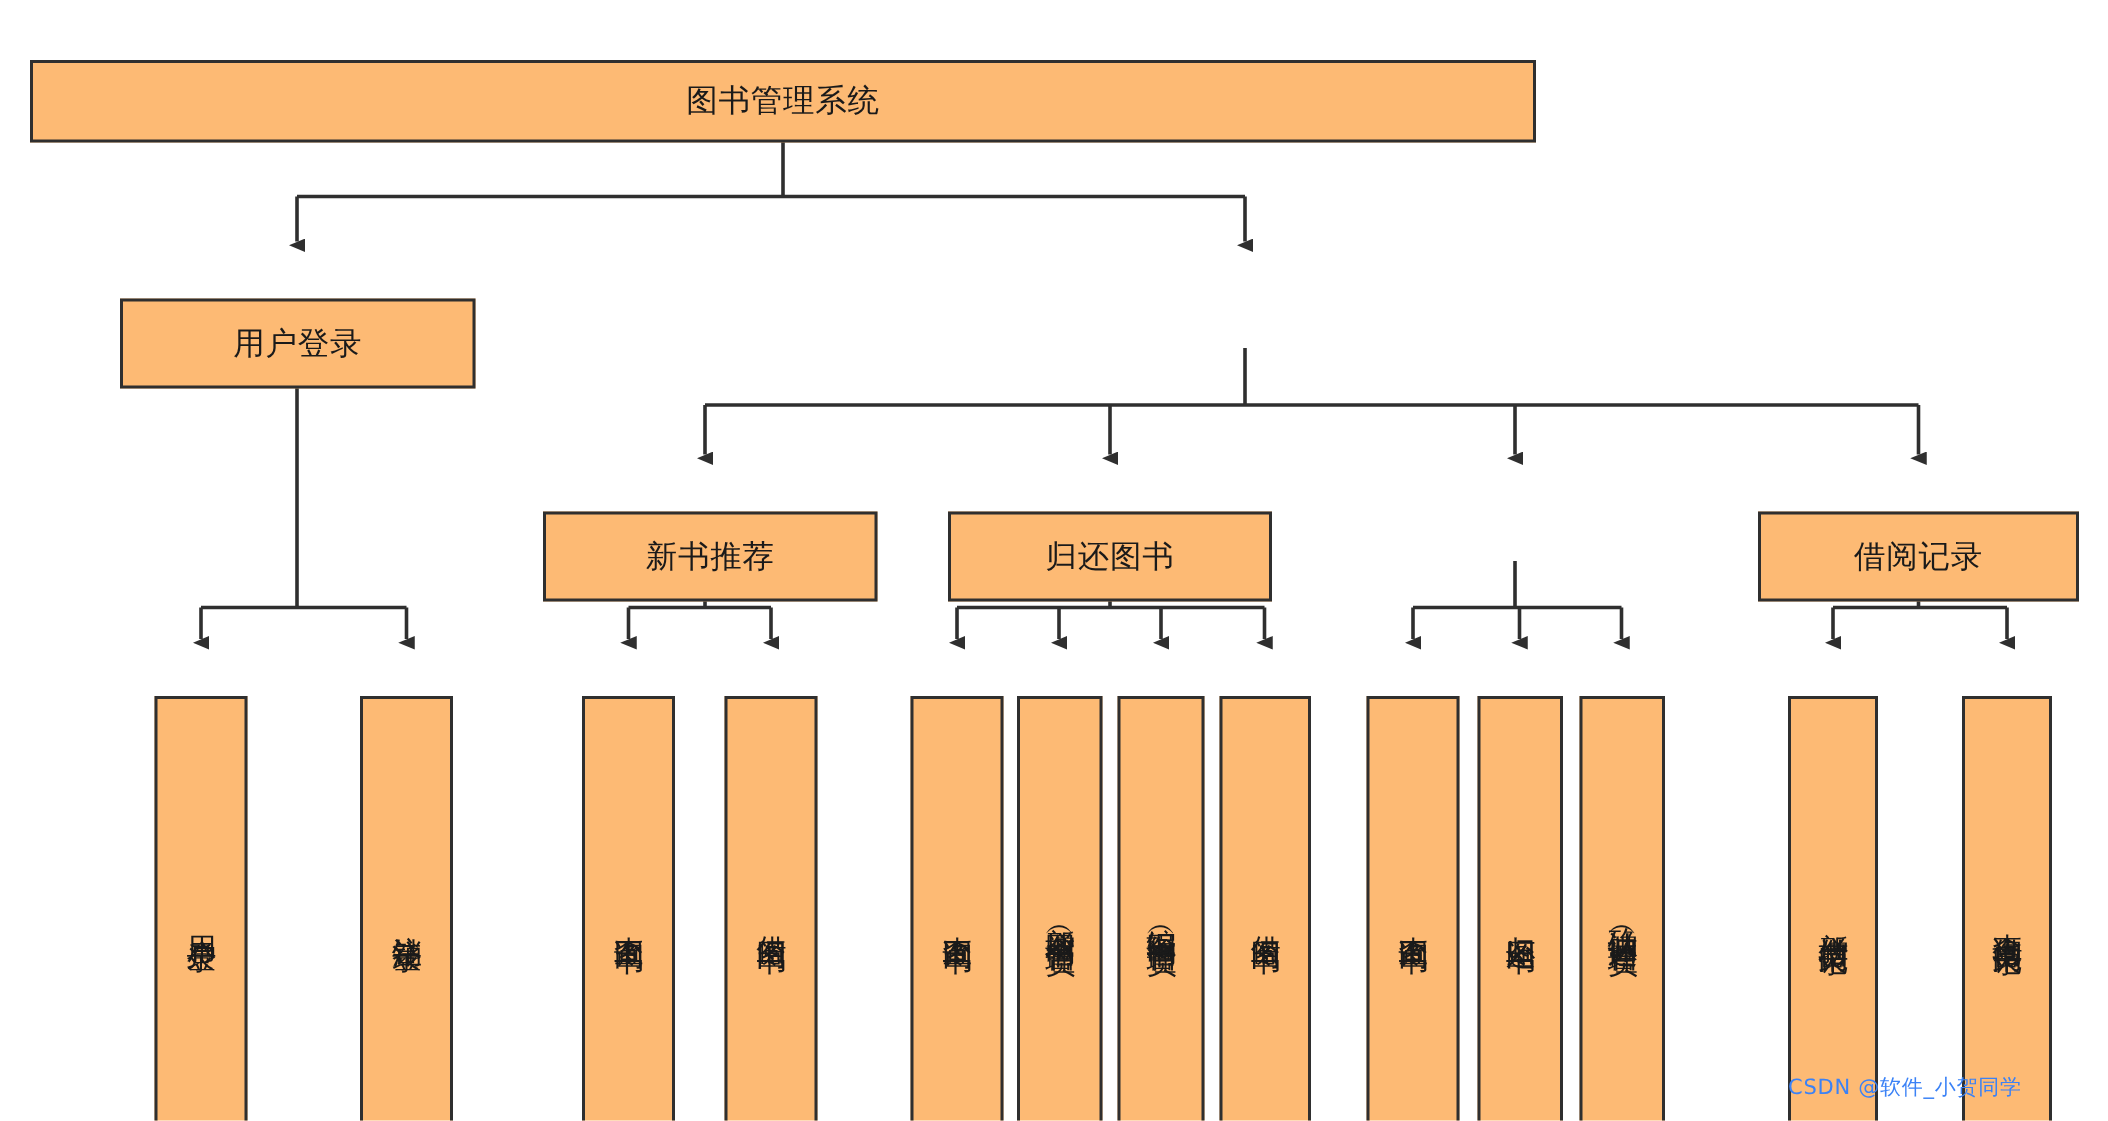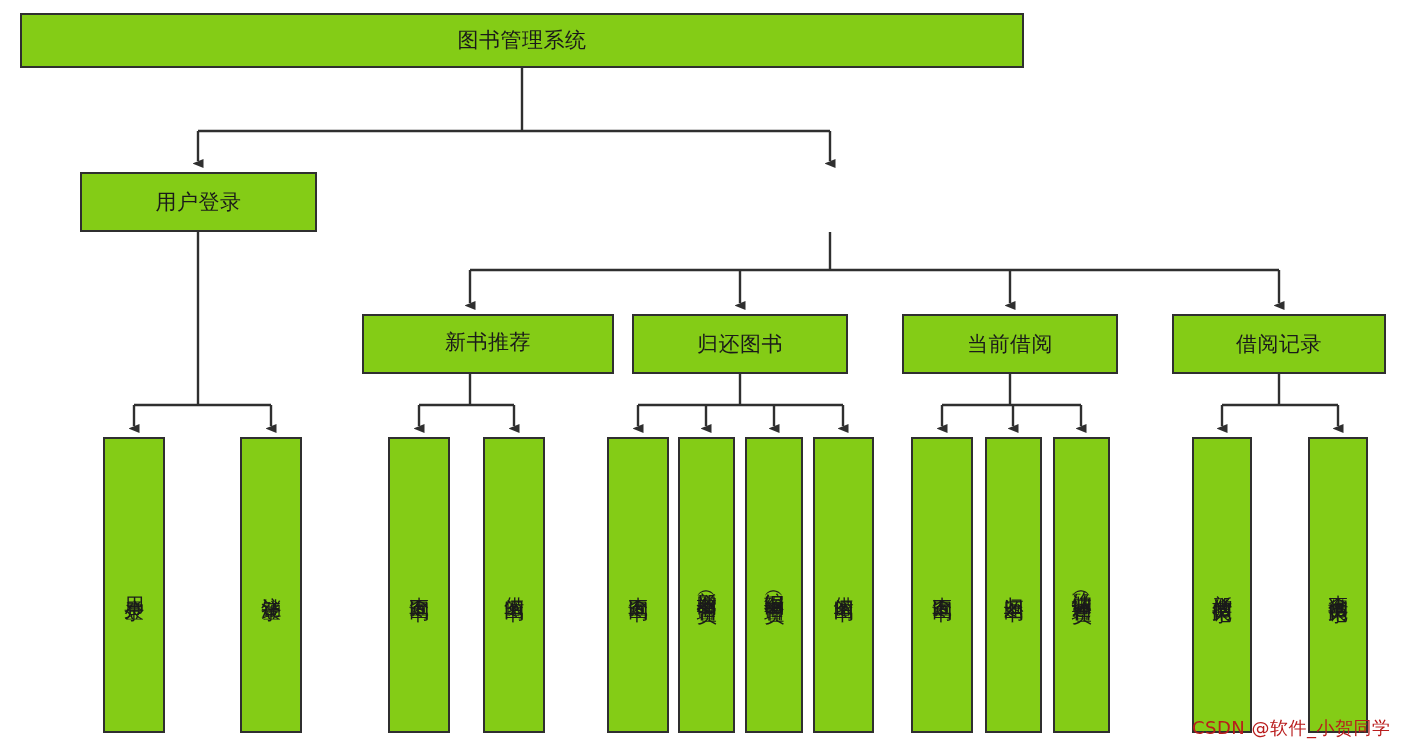--- a/index.html
+++ b/index.html
@@ -23,26 +23,27 @@
     position: absolute;
     left: 0;
     top: 0;
     width: 1405px;
     height: 747px;
     pointer-events: none;
   }
   .node {
     position: absolute;
     box-sizing: border-box;
-    background: #84cc16;
+    background: #fdba74;
     border: 2px solid #2f2f2f;
     display: flex;
     align-items: center;
     justify-content: center;
     color: #1a1a1a;
+    margin-top: 27px;
   }
   .node .label {
     display: block;
     text-align: center;
     line-height: 1.18;
   }
   .node.horizontal .label {
     writing-mode: horizontal-tb;
     font-size: 21px;
     letter-spacing: 0.5px;
@@ -50,22 +51,22 @@
   .node.vertical .label {
     writing-mode: vertical-rl;
     text-orientation: upright;
     font-size: 20px;
     letter-spacing: 2px;
     white-space: nowrap;
   }
   .node.root .label { font-size: 21px; }
   .watermark {
     position: absolute;
-    font-size: 18px;
-    color: #b91c1c;
+    font-size: 14px;
+    color: #3b82f6;
     white-space: nowrap;
     letter-spacing: 0.5px;
   }
 </style>
 </head>
 <body>
 
 <div id="diagram-root">
 
   <svg class="edges" viewBox="0 0 1405 747">
@@ -119,28 +120,25 @@
   </svg>
 
   <div class="node horizontal root" style="left:20px; top:13px; width:1004px; height:55px;">
     <span class="label">图书管理系统</span>
   </div>
 
   <div class="node horizontal" style="left:80px; top:172px; width:237px; height:60px;">
     <span class="label">用户登录</span>
   </div>
 
-  <div class="node horizontal" style="left:362px; top:314px; width:252px; height:60px;font-family:Liberation Mono, monospace;">
+  <div class="node horizontal" style="left:362px; top:314px; width:223px; height:60px;">
     <span class="label">新书推荐</span>
   </div>
   <div class="node horizontal" style="left:632px; top:314px; width:216px; height:60px;">
     <span class="label">归还图书</span>
-  </div>
-  <div class="node horizontal" style="left:902px; top:314px; width:216px; height:60px;">
-    <span class="label">当前借阅</span>
   </div>
   <div class="node horizontal" style="left:1172px; top:314px; width:214px; height:60px;">
     <span class="label">借阅记录</span>
   </div>
 
   <div class="node vertical" style="left:103px; top:437px; width:62px; height:296px;">
     <span class="label">用户登录</span>
   </div>
   <div class="node vertical" style="left:240px; top:437px; width:62px; height:296px;">
     <span class="label">注销登录</span>

